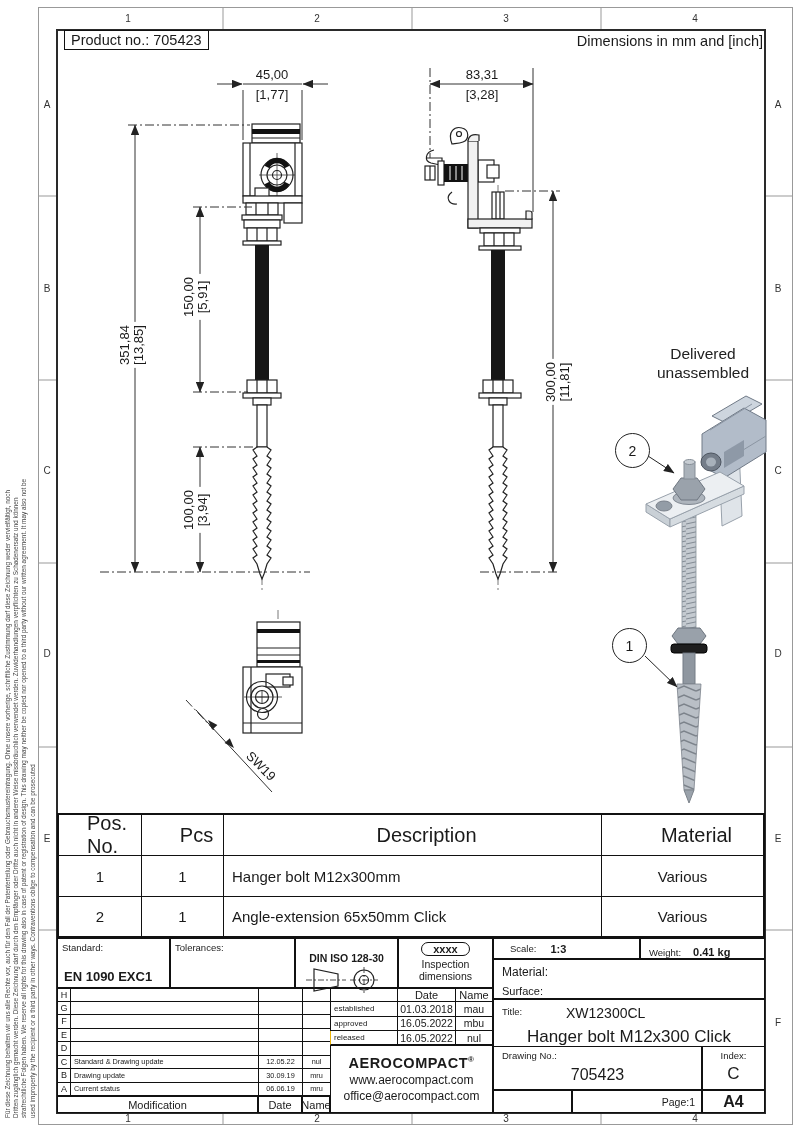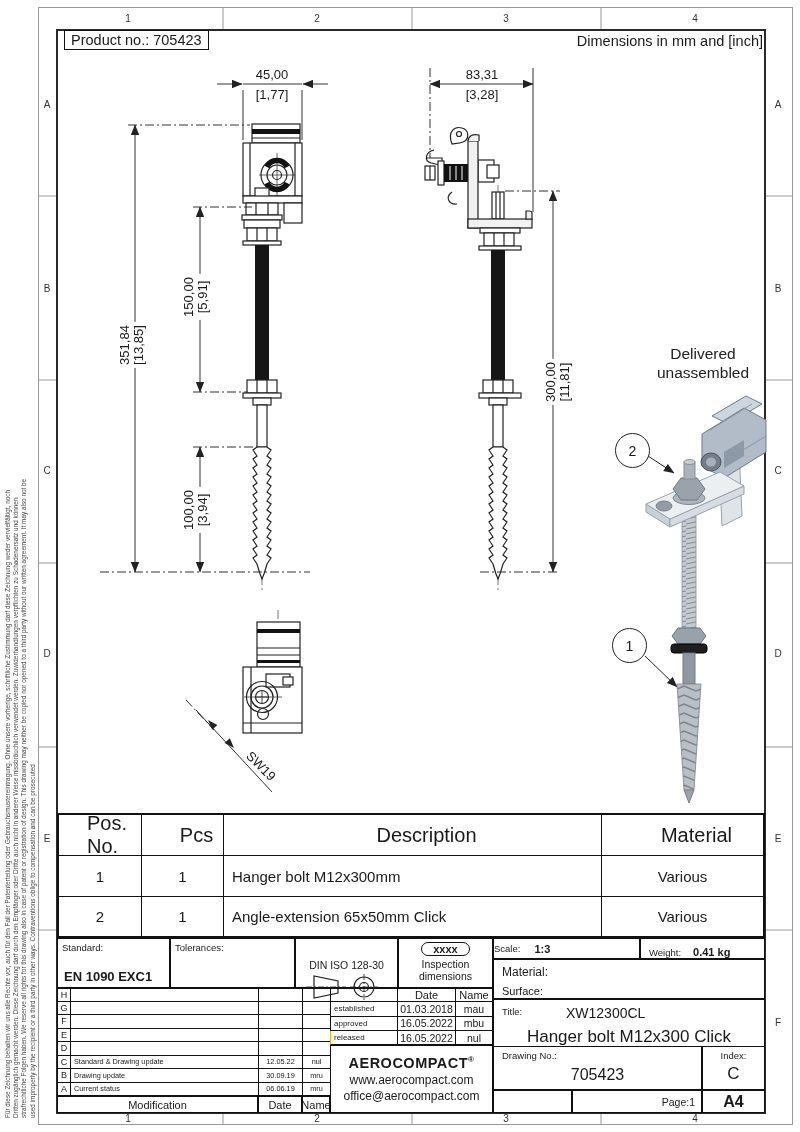--- a/index.html
+++ b/index.html
@@ -313,21 +313,21 @@
 
 <div class="tblock">
   <div class="tb" style="left:0;top:0;width:113px;height:50px">
     <div class="lbl" style="margin:3px 0 16px 4px">Standard:</div>
     <div style="margin:4px 0 0 6px;font-size:13px;font-weight:bold">EN 1090 EXC1</div>
   </div>
   <div class="tb" style="left:113px;top:0;width:125px;height:50px">
     <div class="lbl" style="margin:3px 0 0 4px">Tolerances:</div>
   </div>
   <div class="tb" style="left:238px;top:0;width:103px;height:50px">
-    <div style="text-align:center;font-size:10.5px;font-weight:normal;margin-top:20px">DIN ISO 128-30</div>
+    <div style="text-align:center;font-size:10.5px;font-weight:bold;margin-top:13px">DIN ISO 128-30</div>
     <svg width="103" height="32" viewBox="0 0 103 32">
       <g stroke="#222" stroke-width="1.2" fill="none">
         <polygon points="18,5 18,27 42,22 42,10"></polygon>
         <line x1="10" y1="16" x2="50" y2="16" stroke-dasharray="6 2 2 2" stroke-width="0.8"></line>
         <circle cx="68" cy="16" r="10"></circle>
         <circle cx="68" cy="16" r="4.5"></circle>
         <line x1="54" y1="16" x2="82" y2="16" stroke-dasharray="6 2 2 2" stroke-width="0.8"></line>
         <line x1="68" y1="3" x2="68" y2="29" stroke-dasharray="6 2 2 2" stroke-width="0.8"></line>
       </g>
     </svg>
@@ -412,21 +412,21 @@
     <span class="app-name">nul</span>
   </div>
 
   <div class="tb" style="left:273px;top:107.2px;width:163px;height:67.8px;display:flex;flex-direction:column;align-items:center;justify-content:center;gap:2px">
     <div style="font-size:14.5px;font-weight:bold;letter-spacing:0.5px"><span>AEROCOMPACT</span><sup style="font-size:8px">®</sup></div>
     <div style="font-size:12px">www.aerocompact.com</div>
     <div style="font-size:12px">office@aerocompact.com</div>
   </div>
 
   <div class="tb" style="left:436px;top:0;width:147px;height:21px;display:flex;align-items:center">
-    <span class="lbl" style="margin-left:0">Scale:</span>
+    <span class="lbl" style="margin-left:16px">Scale:</span>
     <span style="font-size:11px;font-weight:bold;margin-left:14px">1:3</span>
   </div>
   <div class="tb" style="left:583px;top:0;width:125px;height:21px;display:flex;align-items:flex-end">
     <span class="lbl" style="margin-left:8px">Weight:</span>
     <span style="font-size:11px;font-weight:bold;margin-left:12px">0.41 kg</span>
   </div>
   <div class="tb" style="left:436px;top:21px;width:272px;height:40px">
     <div style="font-size:12px;margin:5px 0 0 8px">Material:</div>
     <div style="font-size:11px;margin:6px 0 0 8px">Surface:</div>
   </div>

